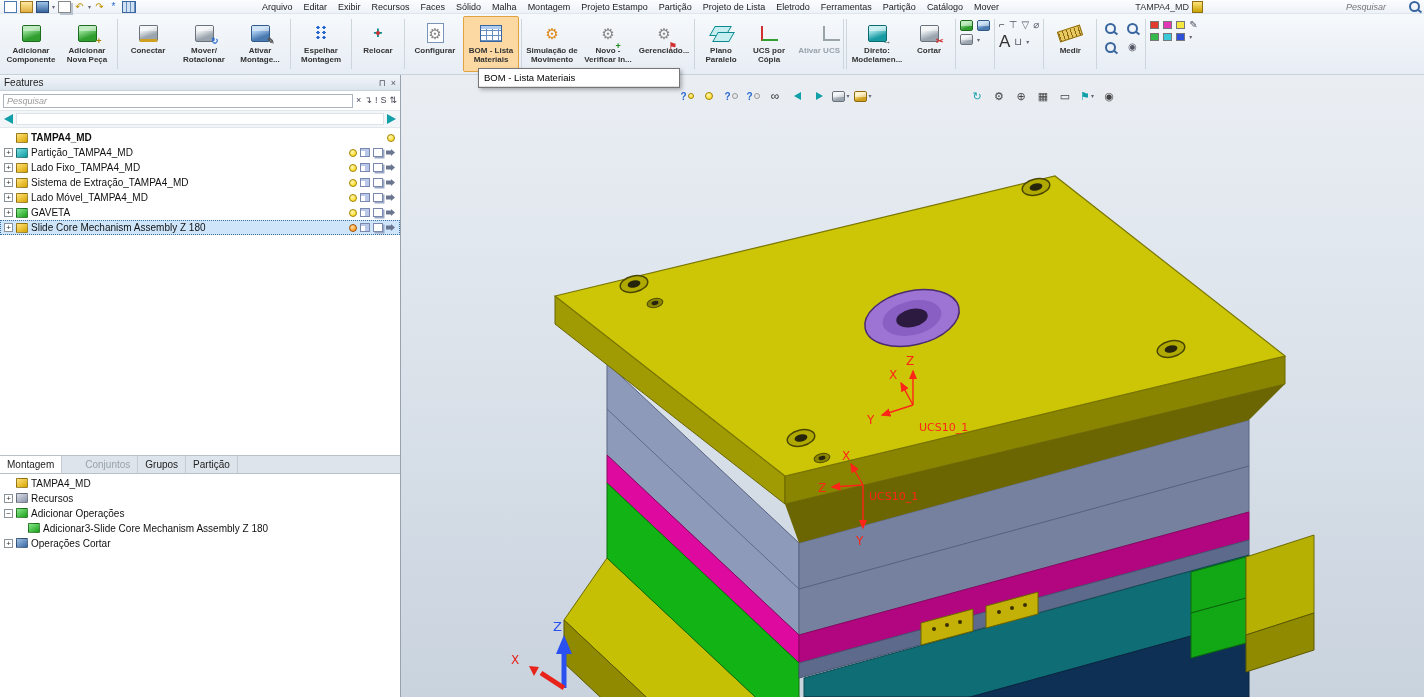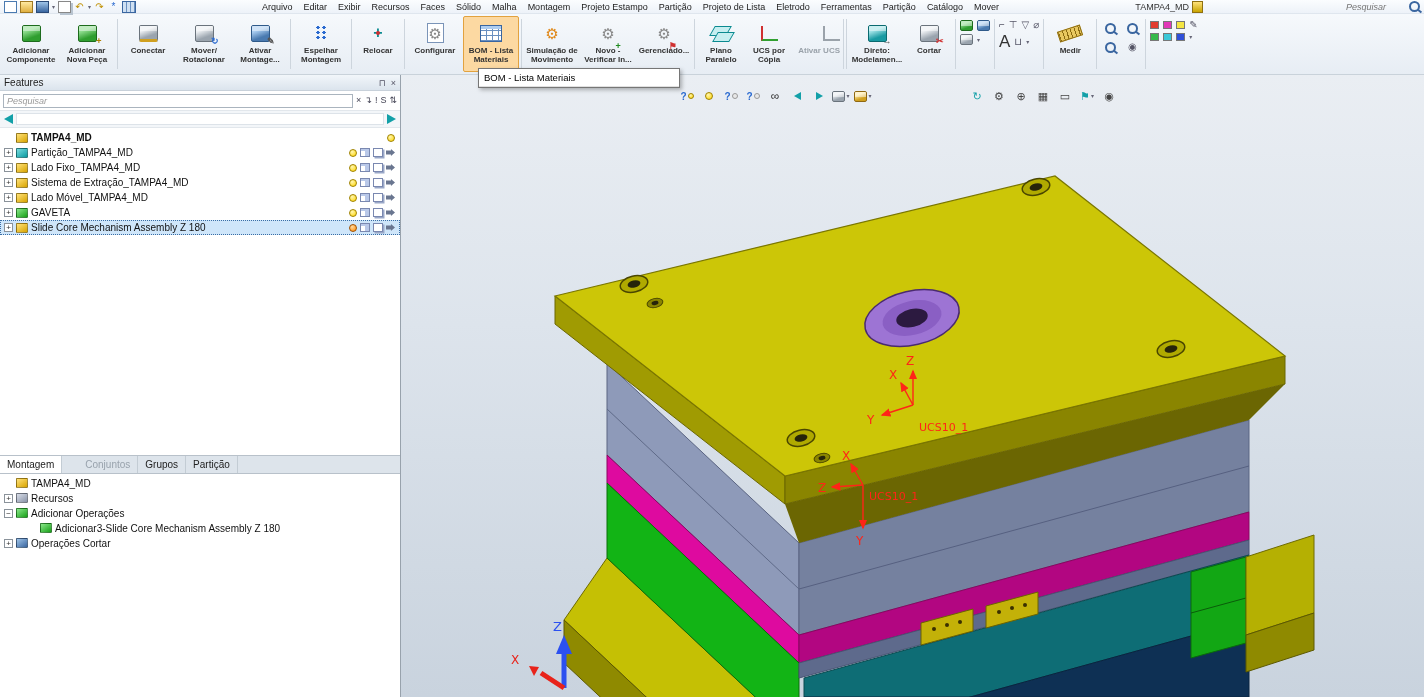--- a/index.html
+++ b/index.html
@@ -511,21 +511,21 @@
         <div class="trow">
           <span class="exp">+</span>
           <span class="ticon tslate"></span>
           <span class="tlabel">Recursos</span>
         </div>
         <div class="trow">
           <span class="exp">−</span>
           <span class="ticon tgreen"></span>
           <span class="tlabel">Adicionar Operações</span>
         </div>
-        <div class="trow" style="padding-left:40px;">
+        <div class="trow" style="padding-left:28px;">
           <span class="ticon tgreen"></span>
           <span class="tlabel">Adicionar3-Slide Core Mechanism Assembly Z 180</span>
         </div>
         <div class="trow">
           <span class="exp">+</span>
           <span class="ticon tblue"></span>
           <span class="tlabel">Operações Cortar</span>
         </div>
       </div>
 

